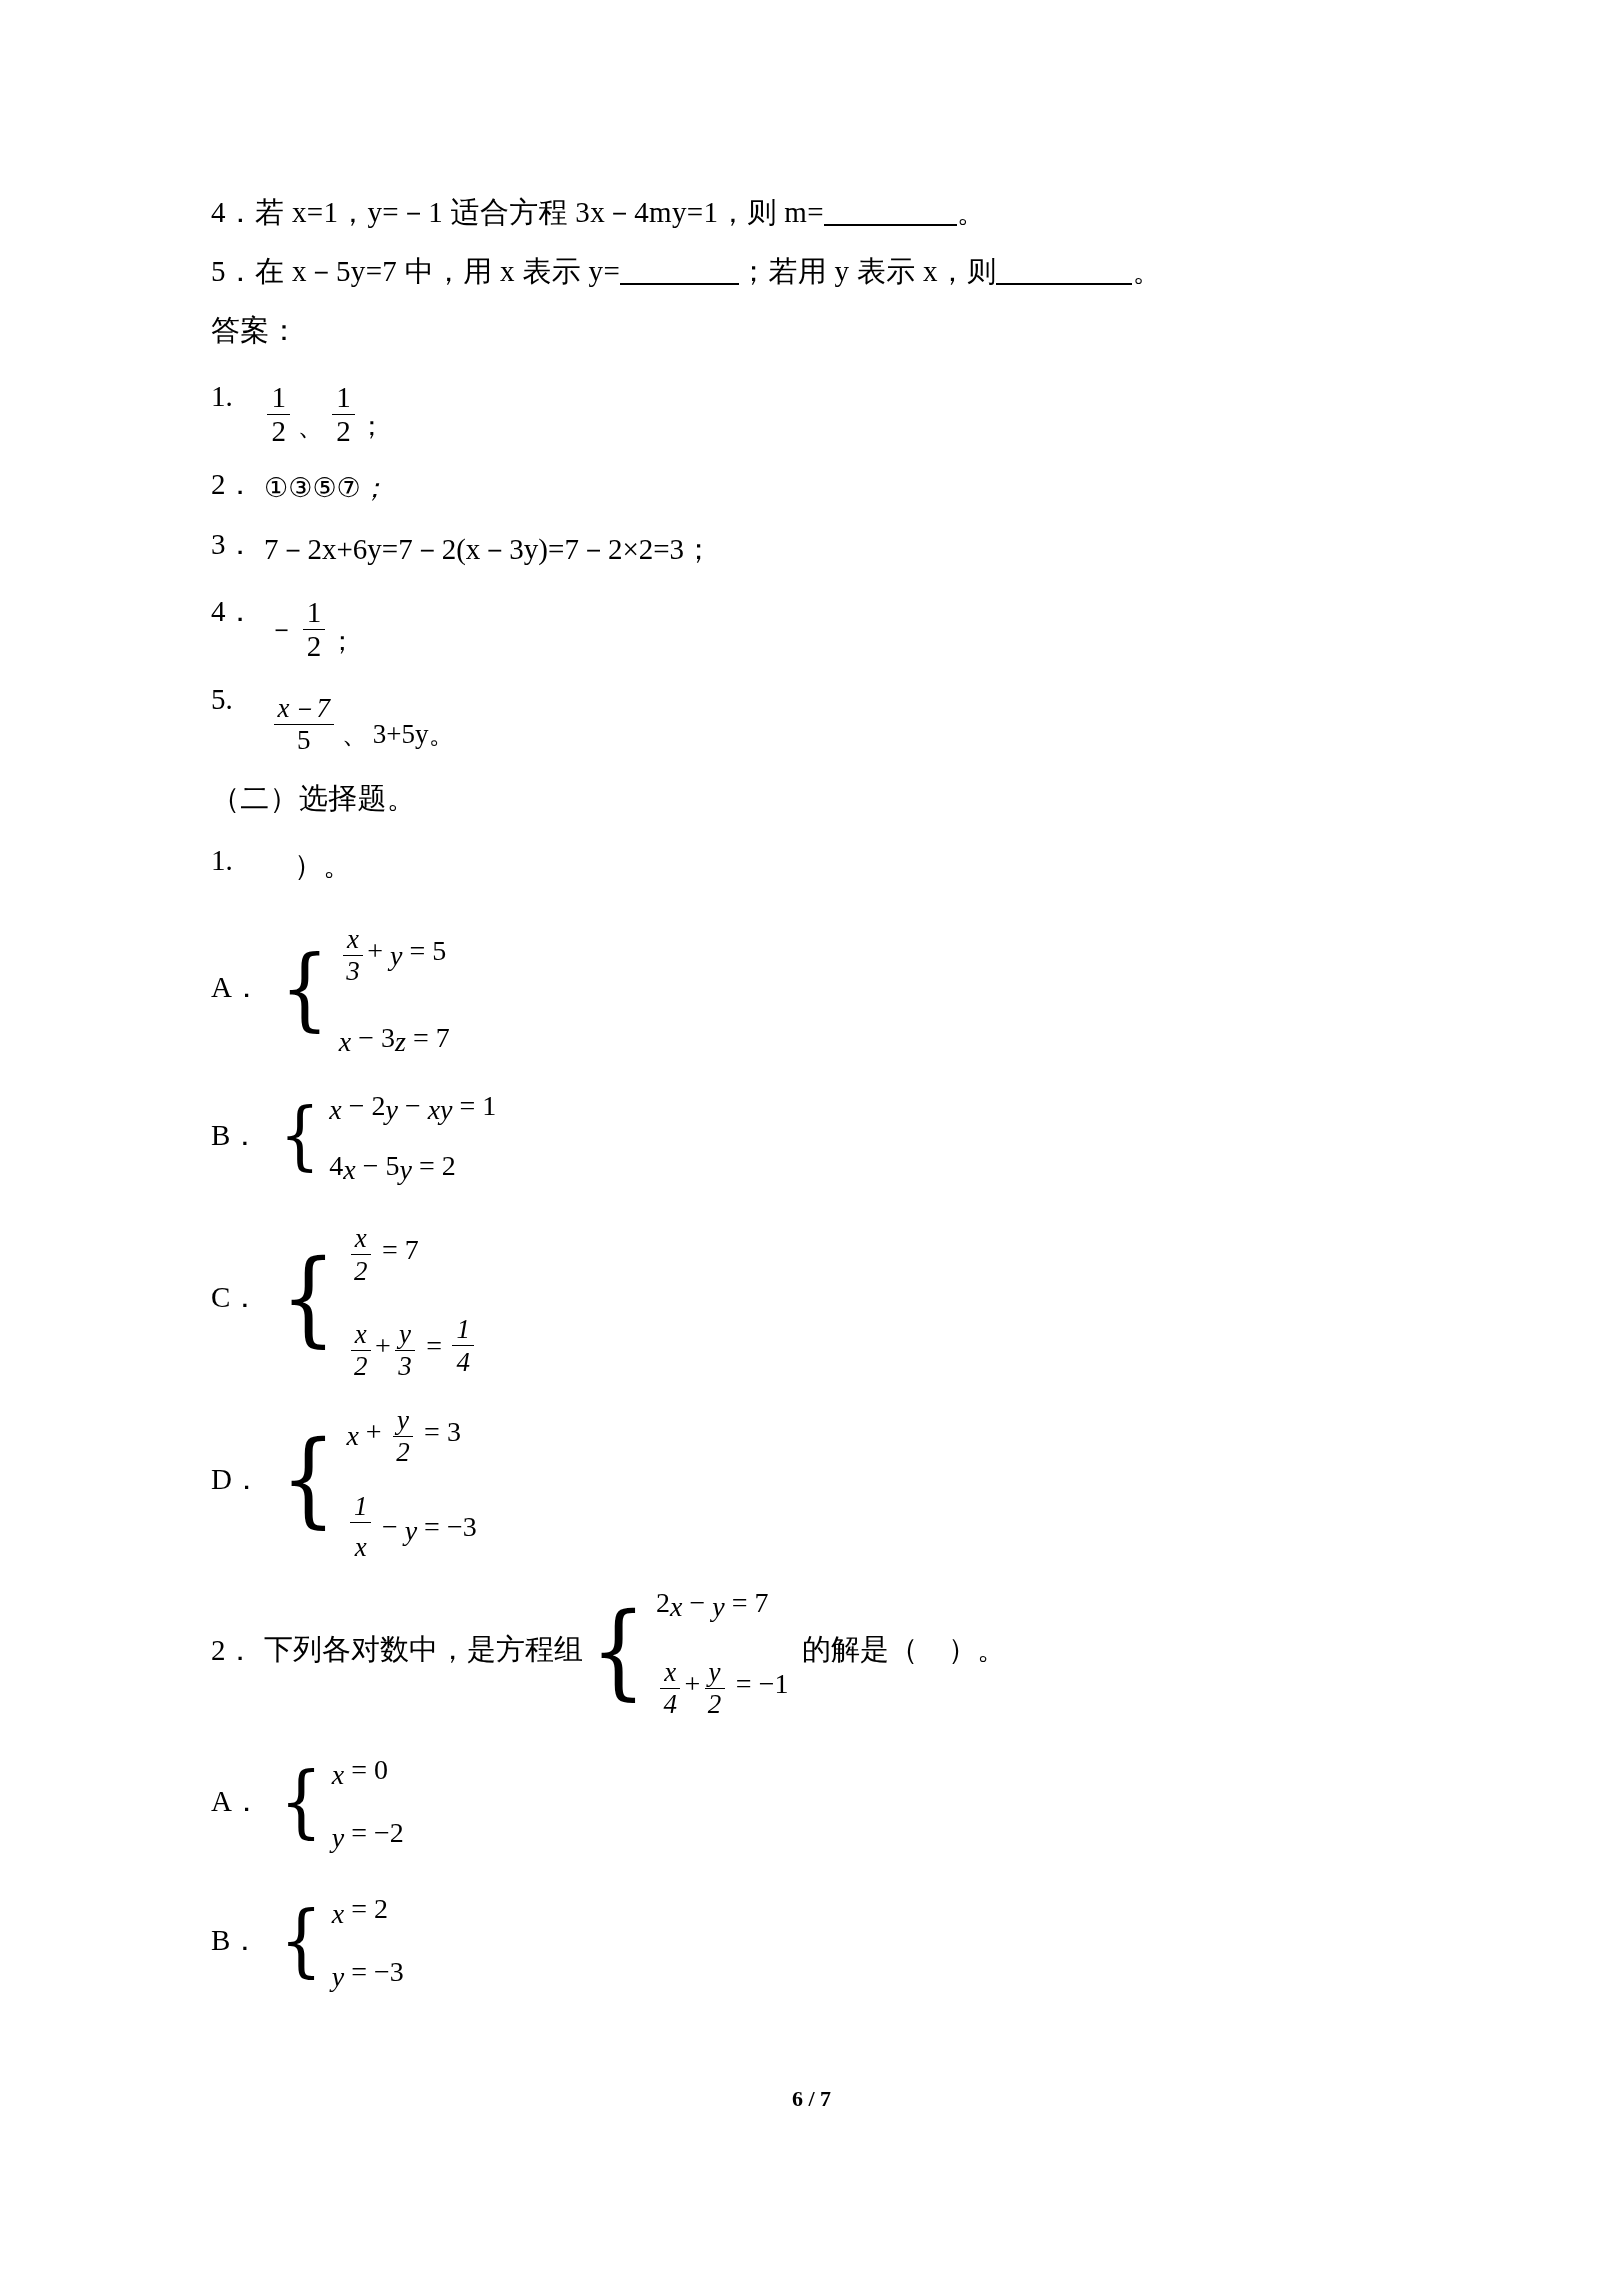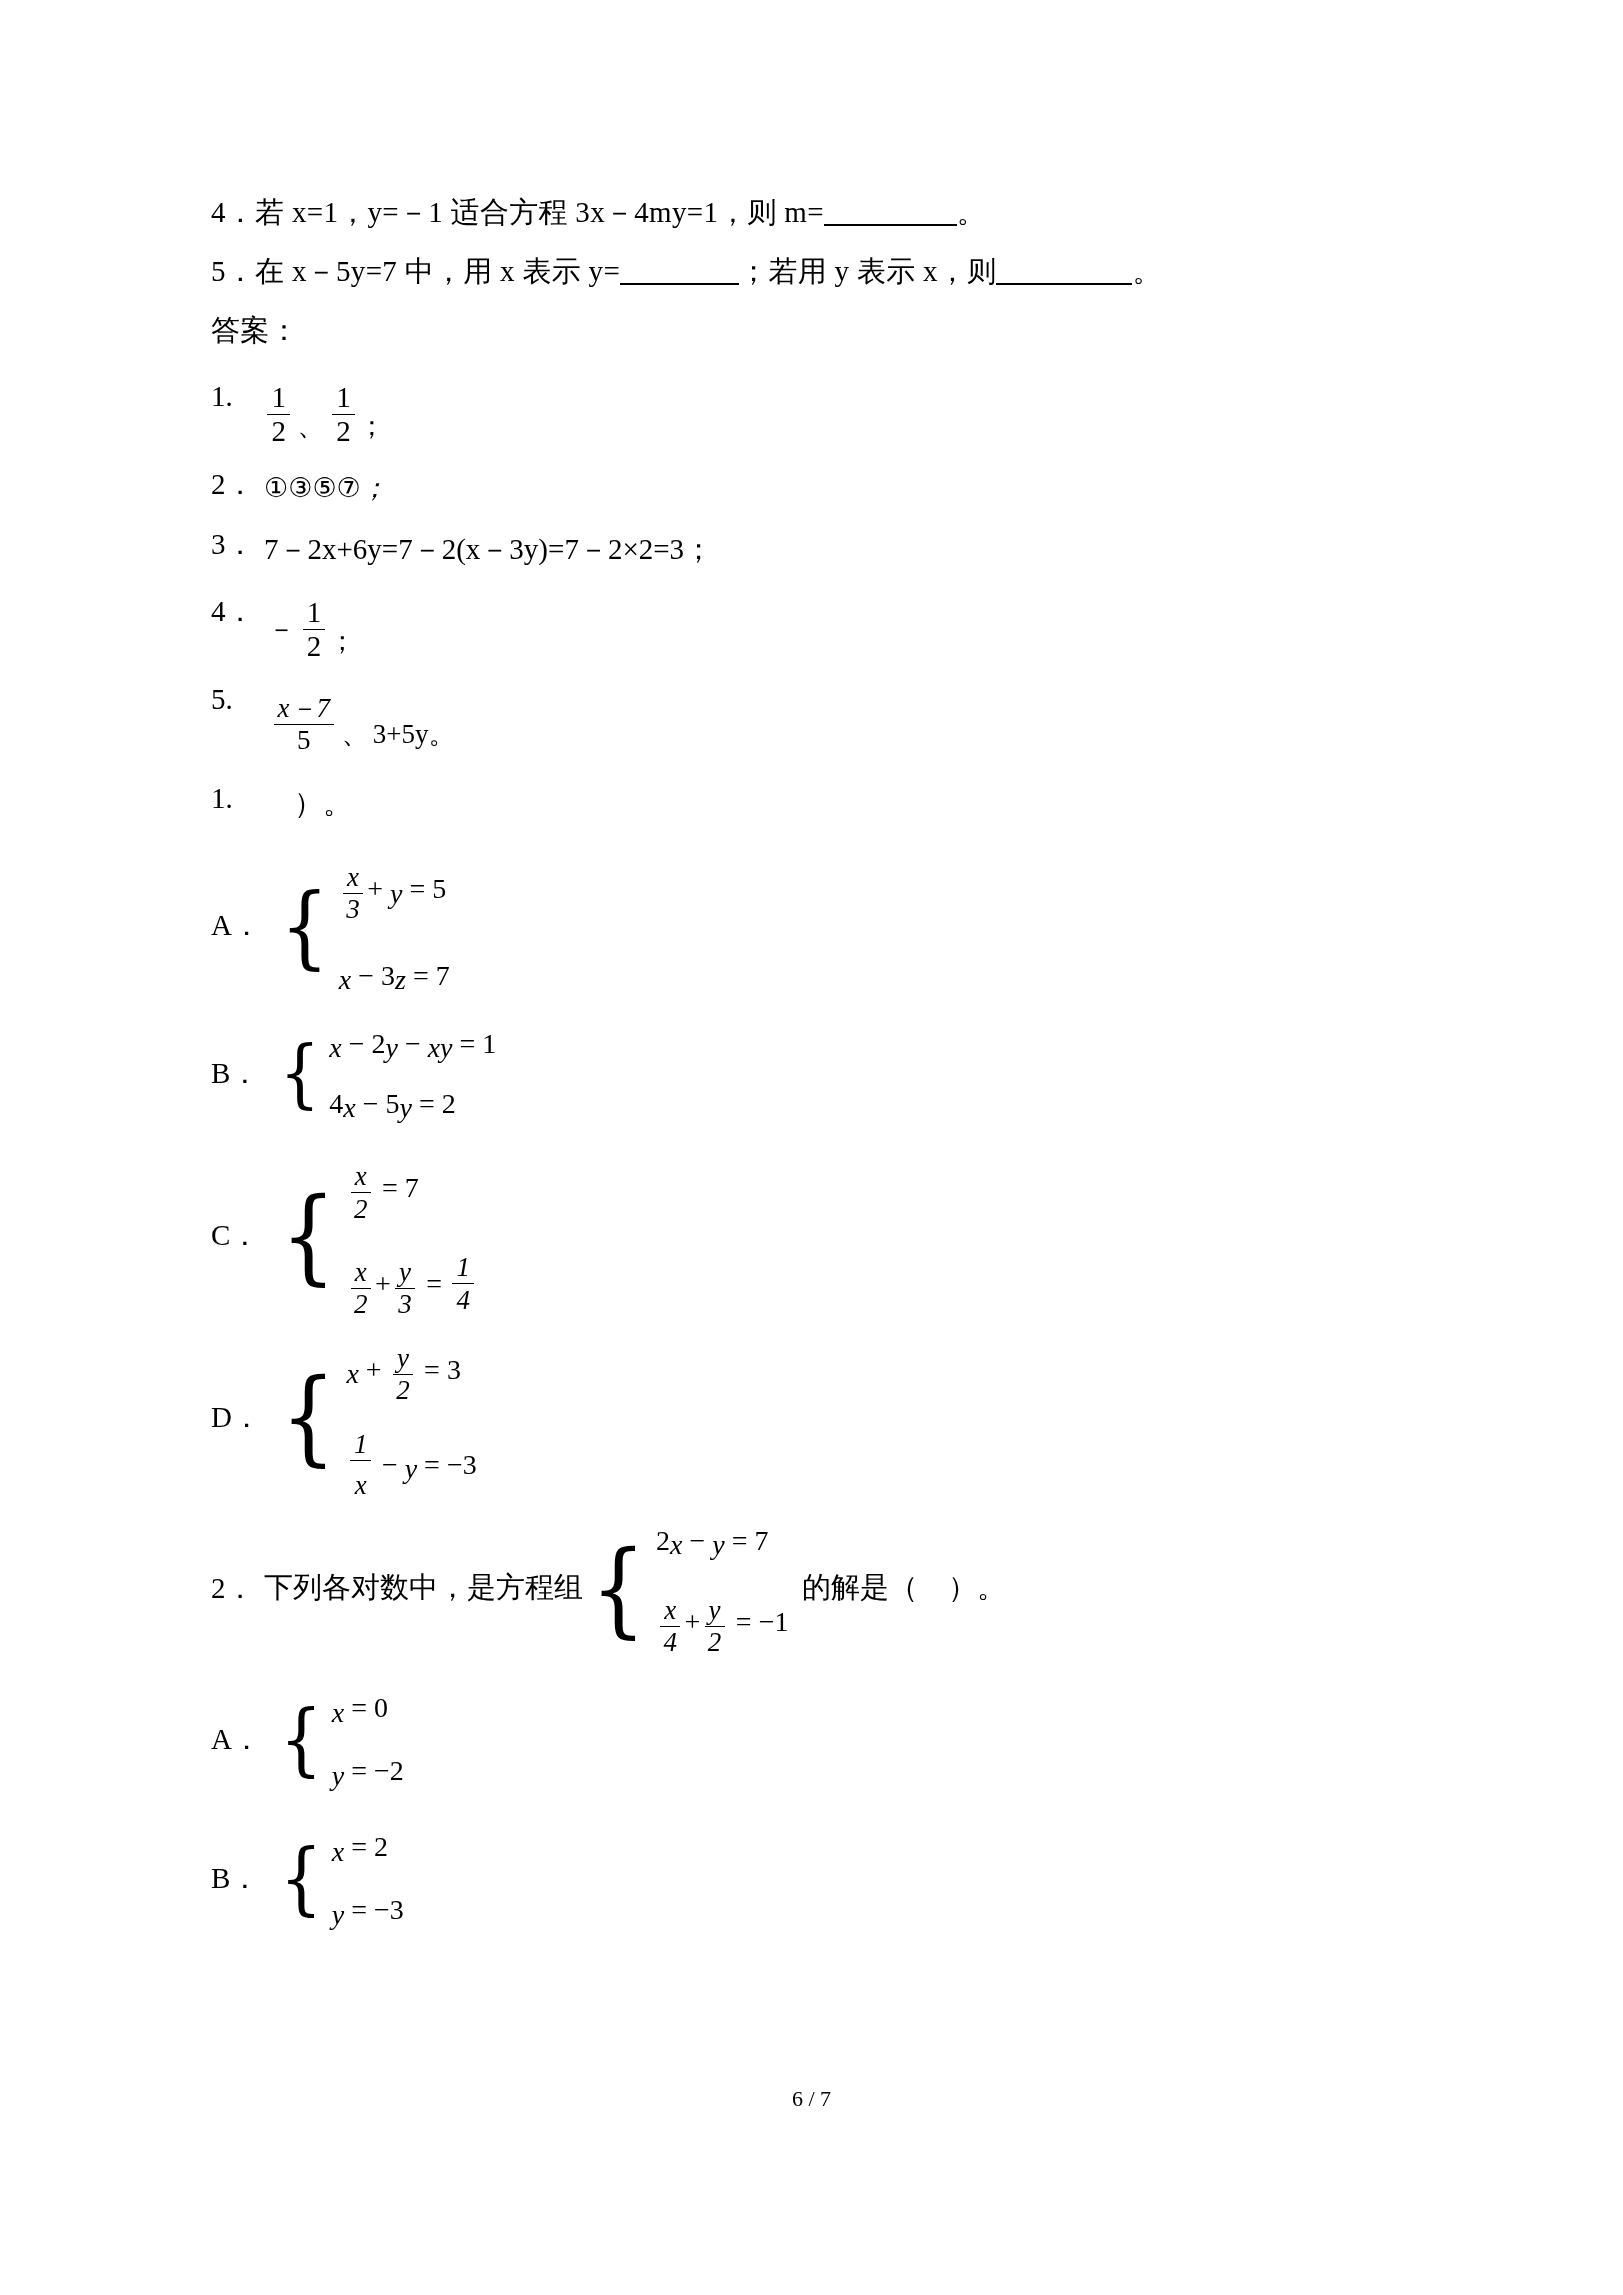--- a/index.html
+++ b/index.html
@@ -176,21 +176,21 @@
   }
 
   
   .footer {
     position: absolute;
     left: 0;
     right: 0;
     top: 2086px;
     text-align: center;
     font-size: 22px;
-    font-weight: normal;
+    font-weight: bold;
     font-family: "Liberation Serif", "DejaVu Serif", serif;
   }
 
   .q2row {
     display: flex;
     align-items: center;
     font-size: 29px;
     margin-bottom: 20.5px;
     margin-top: 13.6px;
   }
@@ -256,20 +256,21 @@
       <span class="answer-body">
         <span class="frac" style="margin-left:9.5px;">
           <span class="num mi">x－7</span>
           <span class="den">5</span>
         </span>
         <span class="sep cjk">、</span>
         <span class="semi cjk">3+5y。</span>
       </span>
     </div>
 
+    <div class="line cjk" style="margin-top:12.3px;margin-bottom:33px;">（二）选择题。</div>
 
     <div class="item" style="margin-bottom:30px;">
       <span class="item-num">1.</span>
       <span class="item-body cjk">
         <span class="spacer-md"></span>
         <span>）。</span>
       </span>
     </div>
 
     <div class="opt" style="margin-bottom:27px;">

